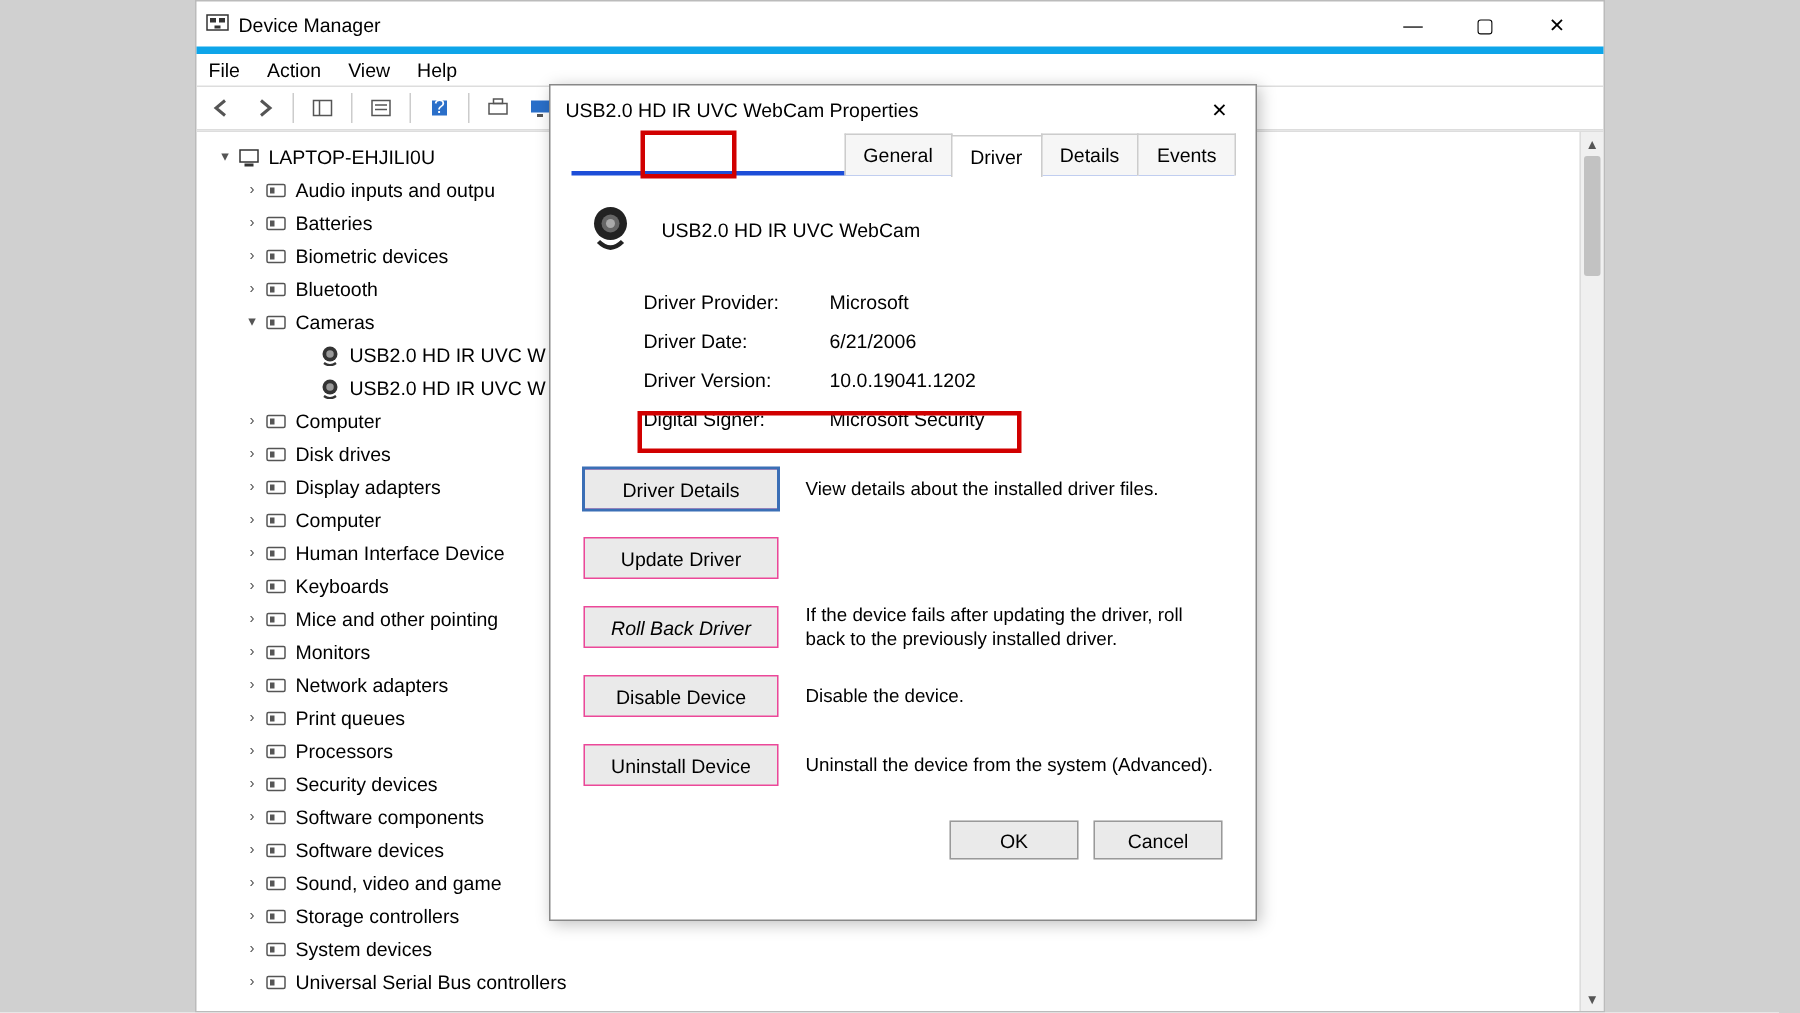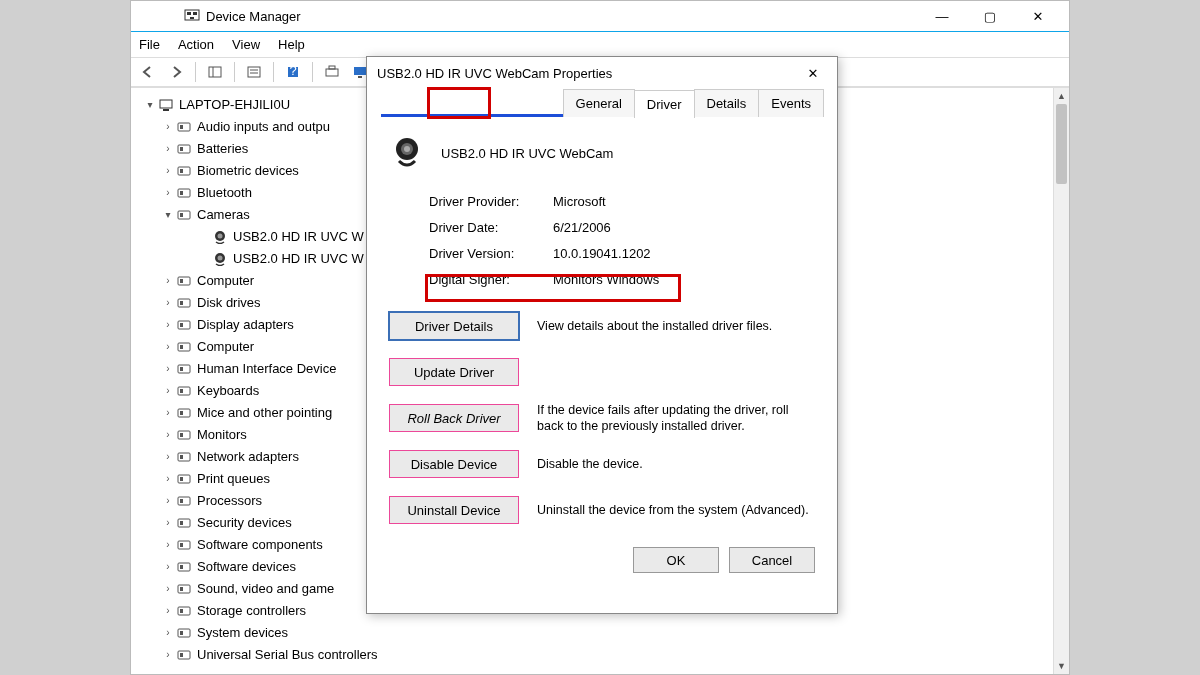--- a/index.html
+++ b/index.html
@@ -1,23 +1,23 @@
 <!DOCTYPE html>
 <html><head>
 <meta charset="utf-8">
 <style>
   * { box-sizing: border-box; margin: 0; padding: 0; font-family: "Segoe UI", Tahoma, sans-serif; font-size: 13px; color: #000; }
   body { background: #d0d0d0; width: 1200px; height: 675px; overflow: hidden; position: relative; }
   .dm-window { position: absolute; left: 130px; top: 0; width: 940px; height: 675px; background: #fff; border: 1px solid #bbb; }
-  .titlebar { height: 30px; display: flex; align-items: center; padding: 0 6px; margin-left: 47px; }
+  .titlebar { height: 30px; display: flex; align-items: center; padding: 0 6px; }
   .titlebar .title-icon { width: 16px; height: 16px; margin-right: 6px; }
   .titlebar .title-text { flex: 1; font-size: 13px; }
   .winbtns { display: flex; gap: 18px; padding-right: 10px; }
   .winbtn { width: 30px; height: 22px; display: flex; align-items: center; justify-content: center; }
-  .menubar { height: 26px; display: flex; align-items: center; padding: 0 8px; gap: 18px; border-top: 1px solid #0ea5e9; }
+  .menubar { height: 26px; display: flex; align-items: center; padding: 0 8px; gap: 18px; border-top: 5px solid #0ea5e9; }
   .menubar span { font-size: 13px; }
   .toolbar { height: 30px; border-top: 1px solid #ddd; border-bottom: 1px solid #ddd; display: flex; align-items: center; padding: 0 4px; gap: 2px; }
   .toolbtn { width: 26px; height: 24px; display: flex; align-items: center; justify-content: center; border: 1px solid transparent; }
   .tb-sep { width: 1px; height: 20px; background: #ccc; margin: 0 4px; }
   .tree-wrap { position: relative; height: calc(100% - 86px); overflow: hidden; border-top: 1px solid #ddd; }
   .tree { padding: 6px 0 6px 12px; line-height: 22px; }
   .tree-row { display: flex; align-items: center; height: 22px; white-space: nowrap; }
   .tree-row .arrow { width: 14px; display: inline-flex; justify-content: center; color: #555; font-size: 10px; }
   .tree-row .icon { width: 18px; height: 16px; margin-right: 4px; display: inline-flex; align-items: center; justify-content: center; }
   .indent1 { padding-left: 18px; }
@@ -452,21 +452,21 @@
       <div class="info-row">
           <span class="info-label">Driver Date:</span>
           <span class="info-value">6/21/2006</span>
         </div>
       <div class="info-row">
           <span class="info-label">Driver Version:</span>
           <span class="info-value">10.0.19041.1202</span>
         </div>
       <div class="info-row">
           <span class="info-label">Digital Signer:</span>
-          <span class="info-value">Monitors Windows</span>
+          <span class="info-value">Microsoft Security</span>
         </div>
     </div>
     <div class="version-hl" style="left:58px; top:185px; width:256px; height:28px;"></div>
 
     <div class="actions">
       <div class="action-row">
         <div class="action-btn focus">
             <span>Driver Details</span>
           </div>
         <div class="action-desc">View details about the installed driver files.</div>

